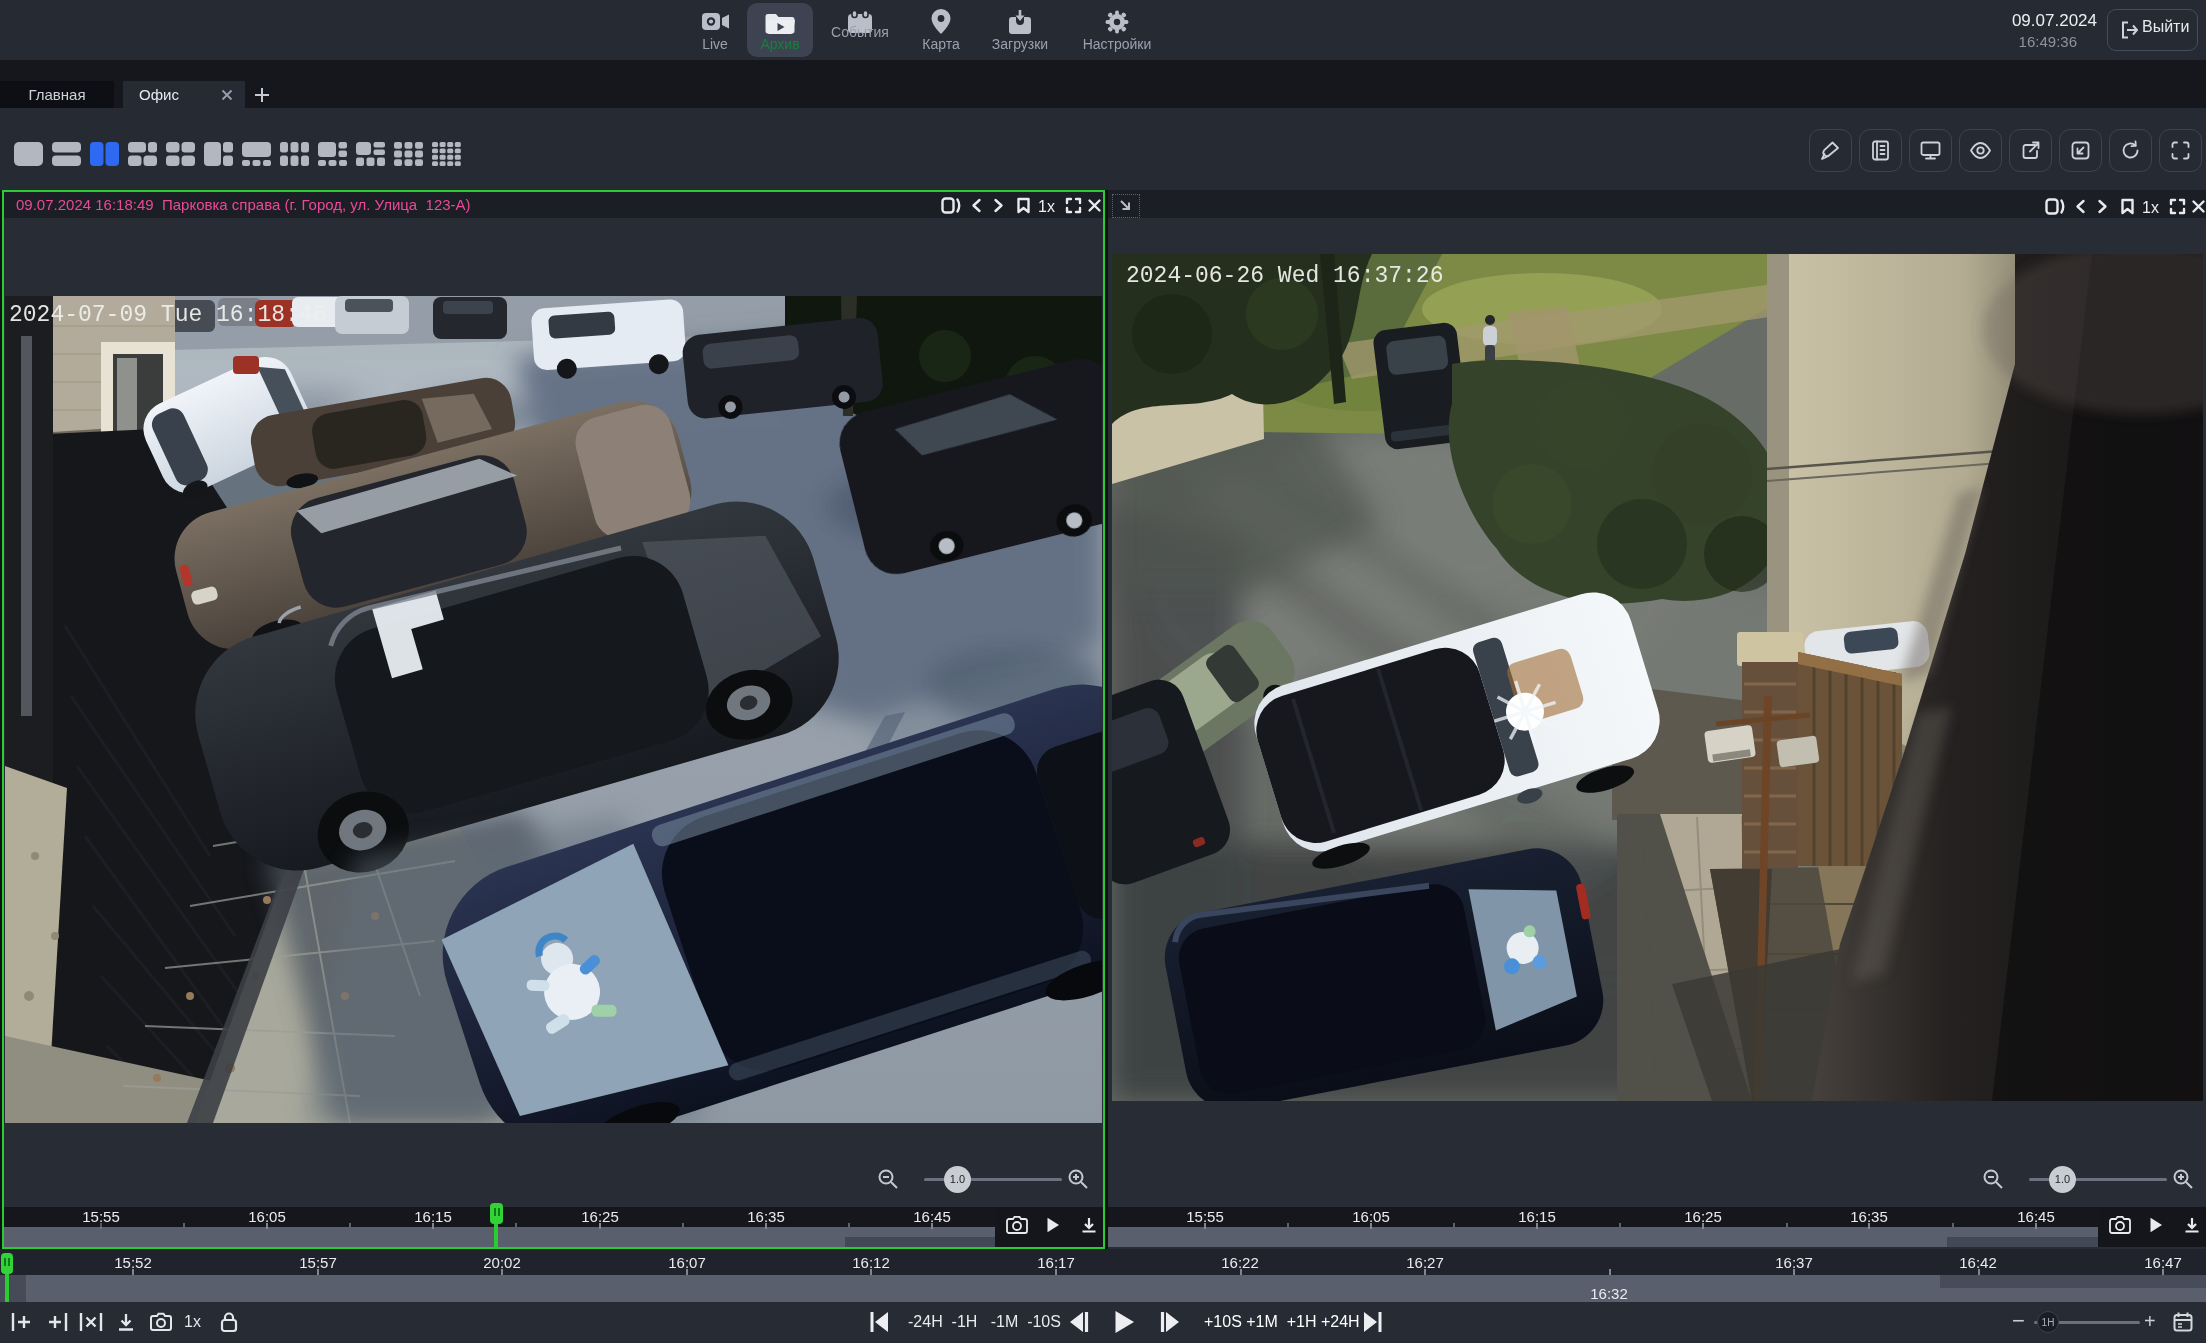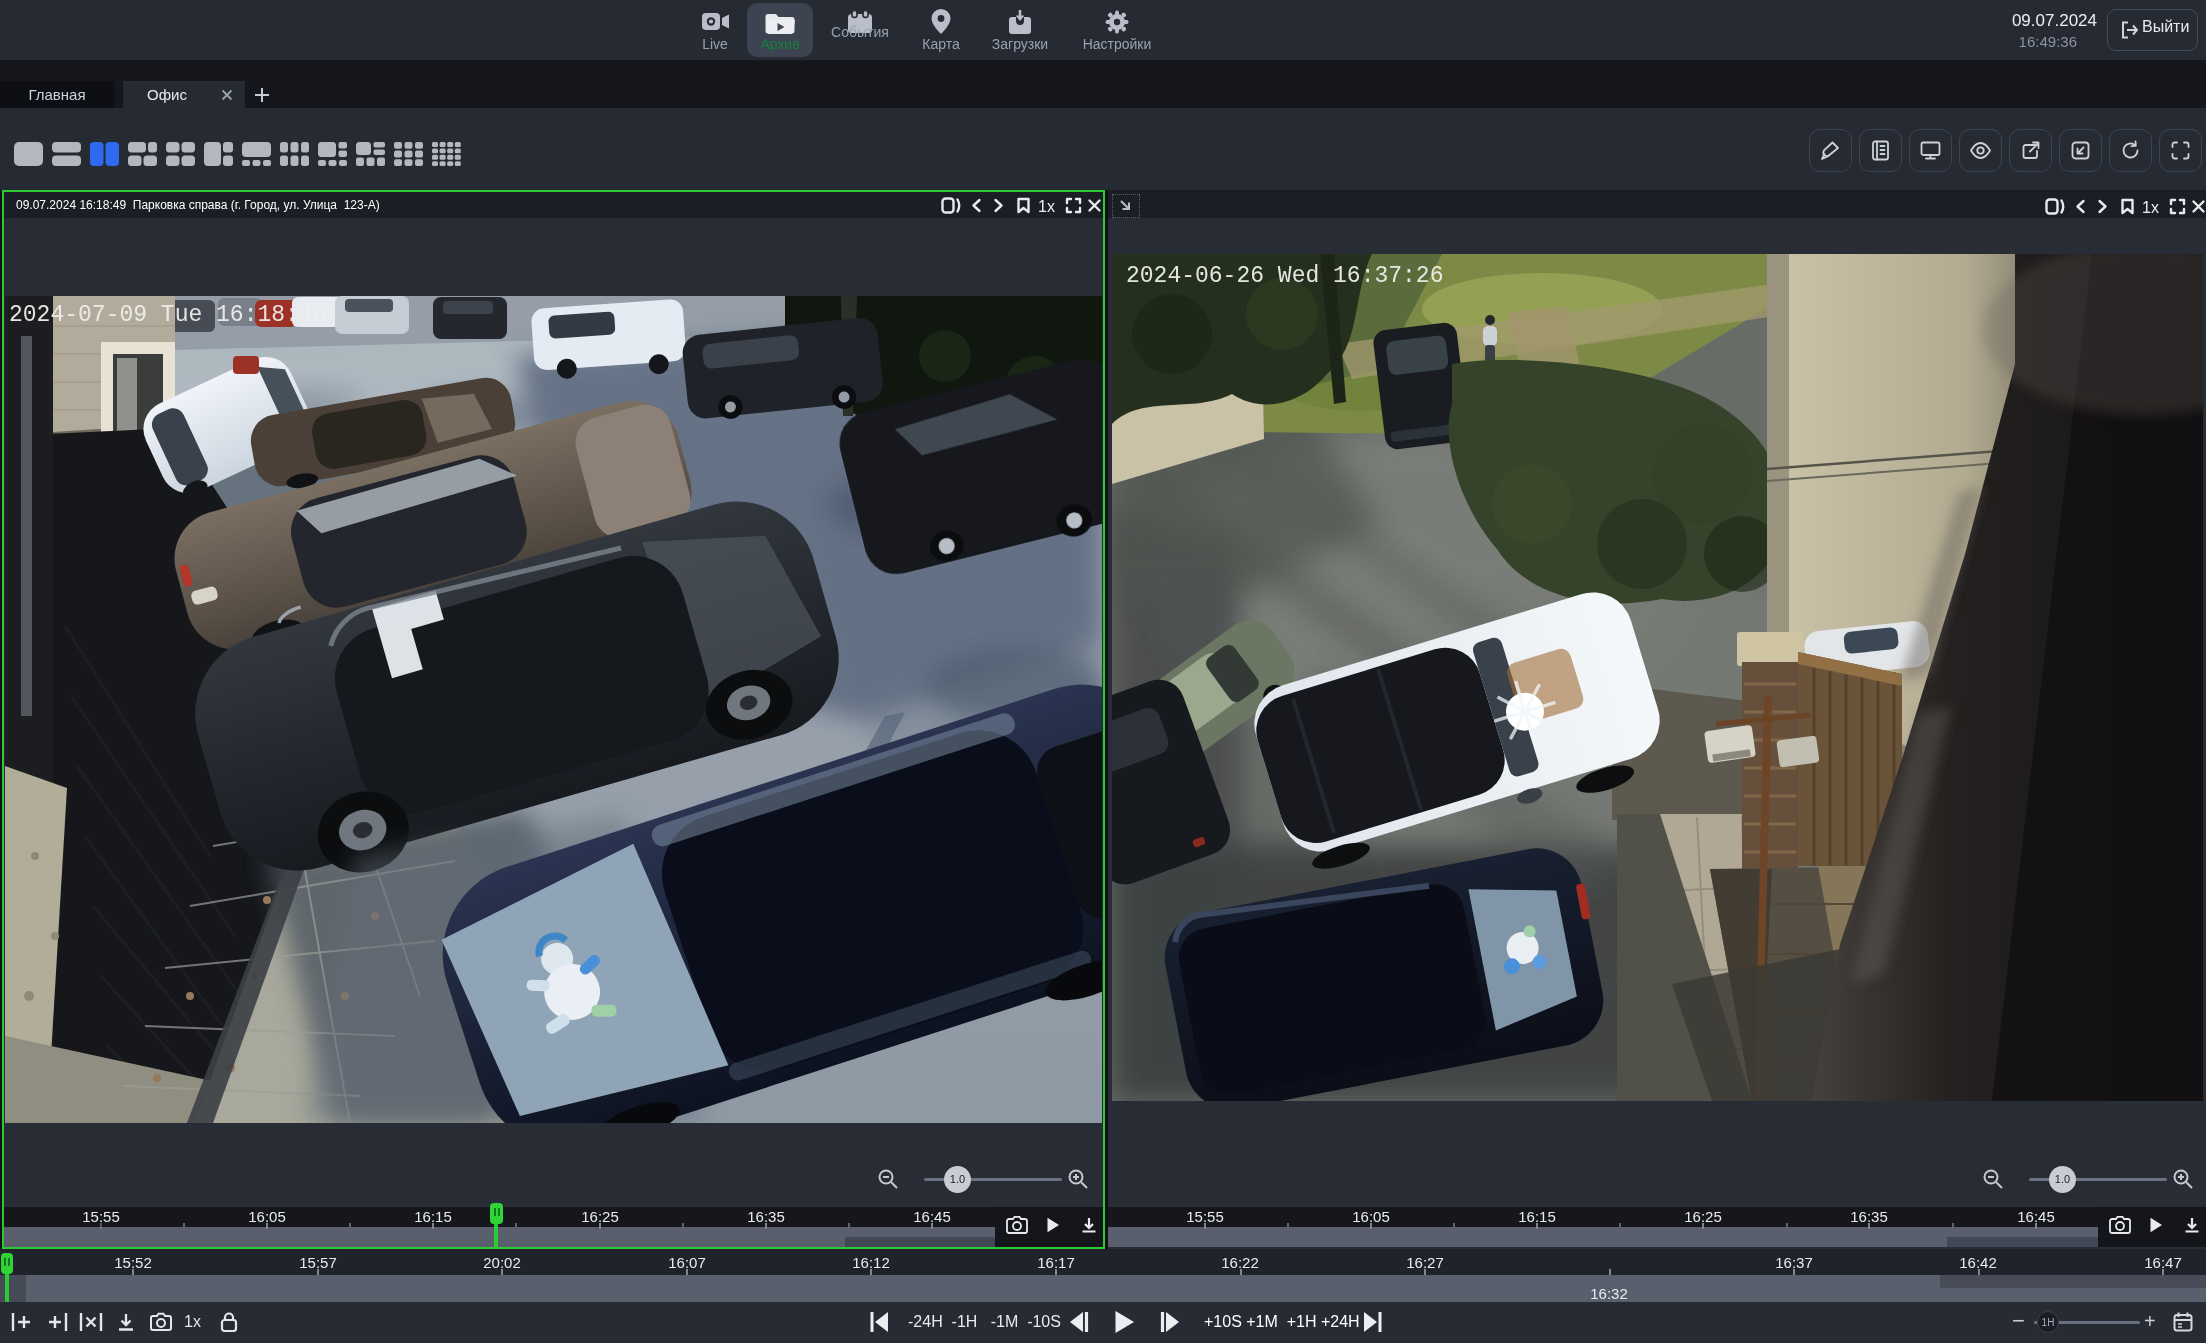--- a/index.html
+++ b/index.html
@@ -71,21 +71,21 @@
 <div class="a" style="left:1960px;top:33px;width:117px;text-align:right;color:#8d93a0;font-size:15px">16:49:36</div>
 
 <div class="a" style="left:2107px;top:9px;width:89px;height:40px;border:1.5px solid #454c5b;border-radius:9px"></div>
 <svg class="a" style="left:2119px;top:20px" width="20" height="20" viewBox="0 0 20 20">
  <path d="M9 2.5 H4 V17.5 H9 M8 10 H17.5 M14 5.5 L18 10 L14 14.5" fill="none" stroke="#cfd4dc" stroke-width="2"></path>
 </svg>
 <div class="a" style="left:2142px;top:18px;color:#e6e9ee;font-size:16px">Выйти</div>
 
 <div class="a" style="left:0;top:60px;width:2206px;height:48px;background:#15171d"></div>
 <div class="a" style="left:0;top:81px;width:114px;height:27px;background:#0d0f14;color:#ced3da;font-size:15px;text-align:center;line-height:27px">Главная</div>
-<div class="a" style="left:123px;top:81px;width:122px;height:27px;background:#262a33;color:#e8ebf0;font-size:15px;line-height:27px"><span style="margin-left:24px">Офис</span></div>
+<div class="a" style="left:123px;top:81px;width:122px;height:27px;background:#262a33;color:#e8ebf0;font-size:15px;line-height:27px"><span style="margin-left:16px">Офис</span></div>
 <svg class="a" style="left:220px;top:88px" width="14" height="14" viewBox="0 0 14 14">
     <path d="M2.5 2.5 L11.5 11.5 M11.5 2.5 L2.5 11.5" stroke="#9aa0ab" stroke-width="1.8"></path>
   </svg>
 <svg class="a" style="left:253px;top:86px" width="18" height="18" viewBox="0 0 18 18">
     <path d="M9 2 V16 M2 9 H16" stroke="#c6cbd3" stroke-width="2"></path>
   </svg>
 
 <div class="a" style="left:0;top:108px;width:2206px;height:82px;background:#262a33"></div>
 
 <svg class="a" style="left:14px;top:141px" width="468" height="26" viewBox="0 0 468 26">
@@ -213,21 +213,21 @@
     <path d="M14.5 8.5 L8.5 14.5 M8.5 9.5 v5 h5"></path>
 </svg>
 <svg class="a bicon" style="left:2119px;top:139px" width="23" height="23" viewBox="0 0 23 23">
  <path d="M18.5 11.5 a7 7 0 1 1 -2.3 -5.2 M16.5 2.5 l0.3 4.3 -4.3 0.3"></path>
 </svg>
 <svg class="a bicon" style="left:2169px;top:139px" width="23" height="23" viewBox="0 0 23 23">
  <path d="M3.5 8 V5.5 A2 2 0 0 1 5.5 3.5 H8 M15 3.5 h2.5 a2 2 0 0 1 2 2 V8 M19.5 15 v2.5 a2 2 0 0 1 -2 2 H15 M8 19.5 H5.5 a2 2 0 0 1 -2 -2 V15"></path>
 </svg>
 
 <div class="a" style="left:2px;top:190px;width:1103px;height:1059px;background:#282c35;border:2px solid #2bcc31;box-sizing:border-box"></div>
-<div class="a" style="left:4px;top:192px;width:1099px;height:26px;background:#1b1e25;color:#ffffff;font-size:12px;line-height:26px"><span style="margin-left:12px">09.07.2024 16:18:49&nbsp; Парковка справа (г. Город, ул. Улица&nbsp; 123-А)</span></div>
+<div class="a" style="left:4px;top:192px;width:1099px;height:26px;background:#1b1e25;color:#ec4899;font-size:15px;line-height:26px"><span style="margin-left:12px">09.07.2024 16:18:49&nbsp; Парковка справа (г. Город, ул. Улица&nbsp; 123-А)</span></div>
 <svg class="a wicon" style="left:941px;top:197px" width="20" height="17" viewBox="0 0 20 17">
     <rect x="1.5" y="1.5" width="11" height="14" rx="3"></rect>
     <path d="M16.5 2.5 a12 12 0 0 1 0 12"></path>
   </svg>
 <svg class="a wicon" style="left:970px;top:198px" width="13" height="15" viewBox="0 0 13 15">
     <path d="M9.5 2 L3.5 7.5 L9.5 13"></path>
   </svg>
 <svg class="a wicon" style="left:992px;top:198px" width="13" height="15" viewBox="0 0 13 15">
     <path d="M3.5 2 L9.5 7.5 L3.5 13"></path>
   </svg>

